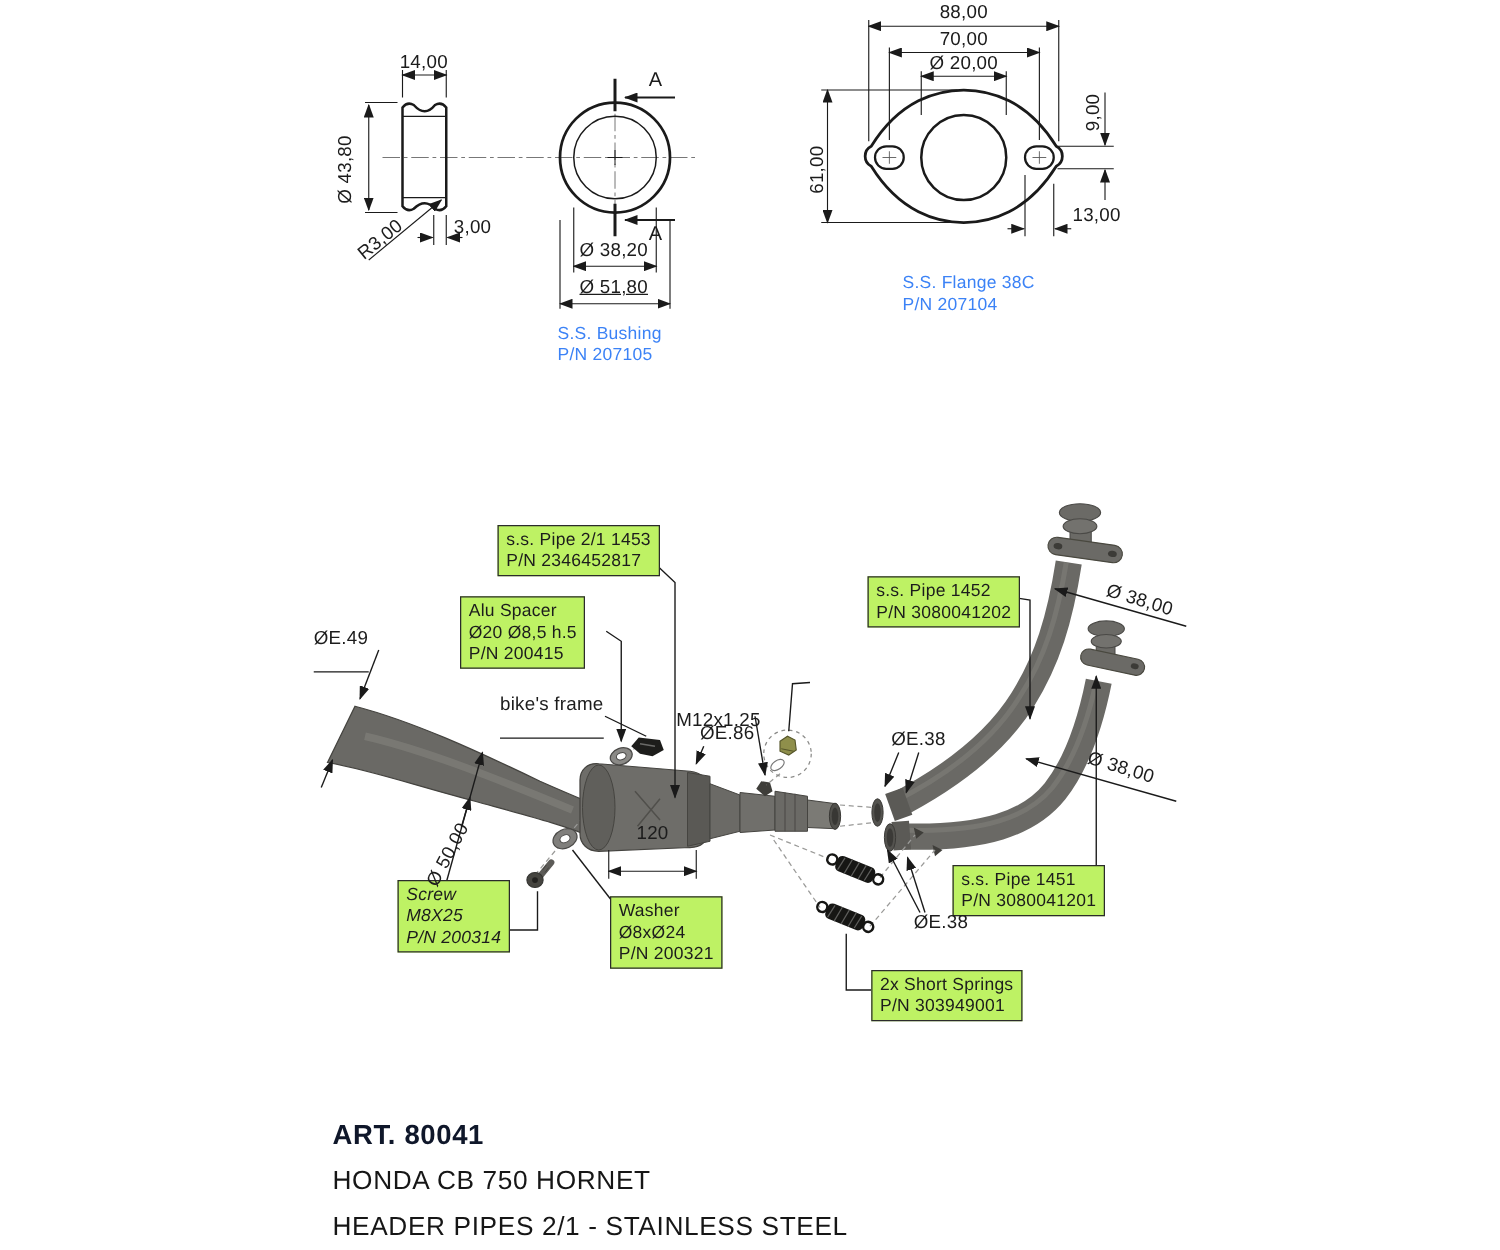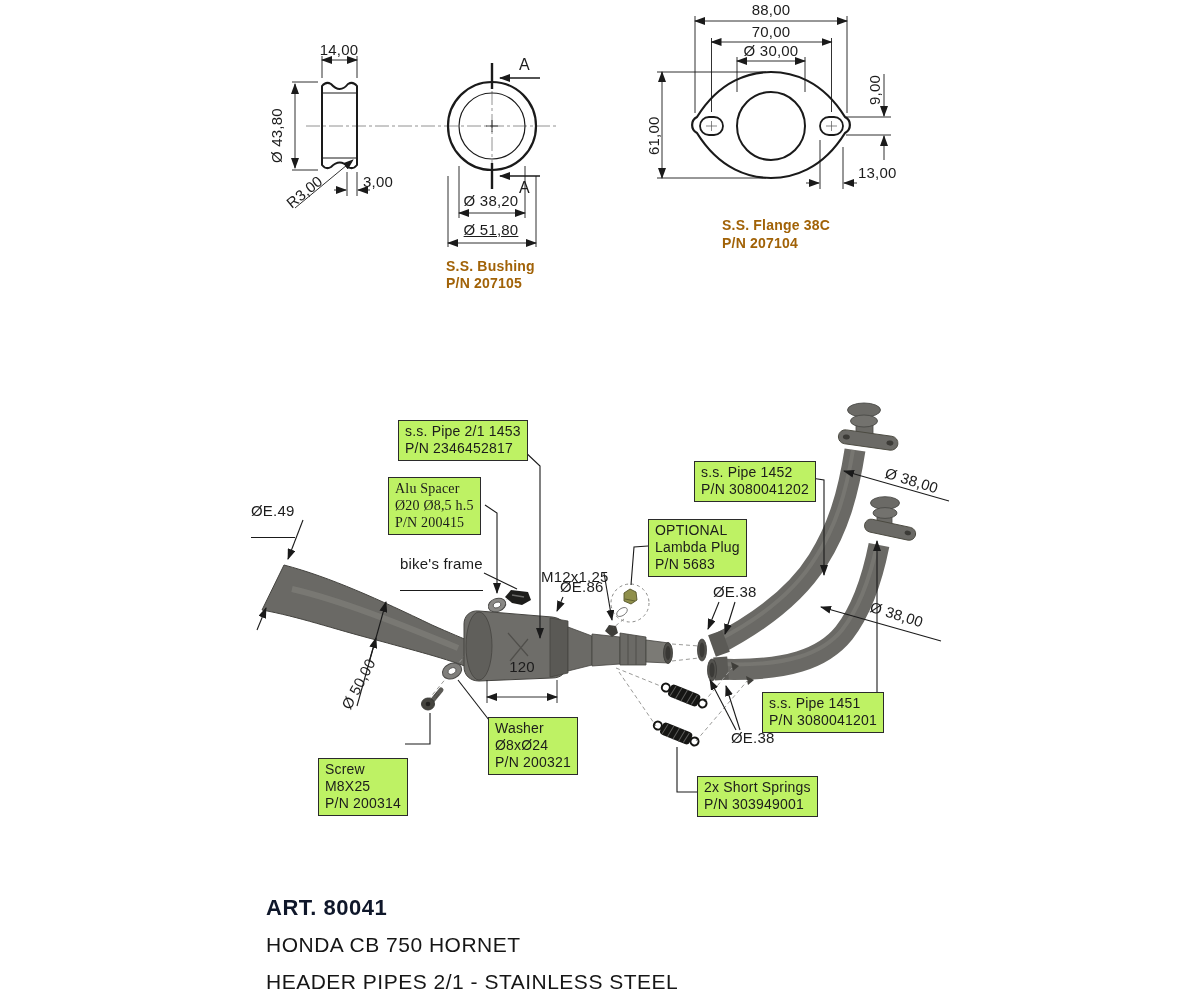--- a/index.html
+++ b/index.html
@@ -5,21 +5,21 @@
   html,body{margin:0;padding:0;background:#fff;}
   .stage{position:relative;width:1200px;height:1000px;background:#ffffff;
          font-family:"Liberation Sans", sans-serif;color:#1a1a1a;overflow:hidden;}
   .stage svg{position:absolute;left:0;top:0;}
   .lbl{position:absolute;white-space:nowrap;font-size:15px;color:#1c1c1c;letter-spacing:.2px;}
   .lbl.center{text-align:center;}
   .lbl.rot{transform-origin:0 0;}
   .boxlbl{position:absolute;border:1.5px solid #2b2b2b;background:#bef264;
           padding:2px 6px 3px 6px;font-size:14px;line-height:17px;color:#1c1c1c;
           white-space:nowrap;letter-spacing:.2px;}
-  .partname{position:absolute;font-size:14px;font-weight:bold;color:#a16207;white-space:nowrap;letter-spacing:.2px;}
+  .partname{position:absolute;font-size:14px;font-weight:normal;color:#3b82f6;white-space:nowrap;letter-spacing:.2px;}
   .underl{border-bottom:1.3px solid #1a1a1a;padding-bottom:18px;}
   .footer-art{position:absolute;font-size:22px;font-weight:bold;color:#0f172a;letter-spacing:.5px;white-space:nowrap;}
   .footer-line{position:absolute;font-size:21px;color:#161616;letter-spacing:.5px;white-space:nowrap;}
 </style>
 </head>
 <body>
 
 <div class="stage">
 
 <svg width="1200" height="1000" viewBox="0 0 1200 1000">
@@ -245,54 +245,49 @@
   <div class="lbl" style="left:363px;top:173px;">3,00</div>
   <div class="lbl center" style="left:456px;top:192px;width:70px;">Ø 38,20</div>
   <div class="lbl center" style="left:453px;top:221px;width:76px;text-decoration:underline;">Ø 51,80</div>
   <div class="lbl" style="left:519px;top:56px;font-size:16px;">A</div>
   <div class="lbl" style="left:519px;top:179px;font-size:16px;">A</div>
   <div class="partname" style="left:446px;top:258px;">S.S. Bushing</div>
   <div class="partname" style="left:446px;top:275px;">P/N 207105</div>
 
   <div class="lbl center" style="left:737px;top:1px;width:68px;">88,00</div>
   <div class="lbl center" style="left:737px;top:23px;width:68px;">70,00</div>
-  <div class="lbl center" style="left:731px;top:42px;width:80px;">Ø 30,00</div>
+  <div class="lbl center" style="left:731px;top:42px;width:80px;">Ø 20,00</div>
   <div class="lbl rot" style="left:645px;top:155px;transform:rotate(-90deg);">61,00</div>
   <div class="lbl rot" style="left:866px;top:105px;transform:rotate(-90deg);">9,00</div>
   <div class="lbl" style="left:858px;top:164px;">13,00</div>
   <div class="partname" style="left:722px;top:217px;">S.S. Flange 38C</div>
   <div class="partname" style="left:722px;top:235px;">P/N 207104</div>
 
   <div class="boxlbl" style="left:398px;top:420px;">
     <div>s.s. Pipe 2/1 1453</div>
     <div>P/N 2346452817</div>
   </div>
-  <div class="boxlbl" style="left:388px;top:477px;font-family:Liberation Serif, serif;">
+  <div class="boxlbl" style="left:368px;top:477px;">
     <div>Alu Spacer</div>
     <div>Ø20 Ø8,5 h.5</div>
     <div>P/N 200415</div>
   </div>
-  <div class="boxlbl" style="left:648px;top:519px;">
-    <div>OPTIONAL</div>
-    <div>Lambda Plug</div>
-    <div>P/N 5683</div>
-  </div>
   <div class="boxlbl" style="left:694px;top:461px;">
     <div>s.s. Pipe 1452</div>
     <div>P/N 3080041202</div>
   </div>
   <div class="boxlbl" style="left:762px;top:692px;">
     <div>s.s. Pipe 1451</div>
     <div>P/N 3080041201</div>
   </div>
   <div class="boxlbl" style="left:697px;top:776px;">
     <div>2x Short Springs</div>
     <div>P/N 303949001</div>
   </div>
-  <div class="boxlbl" style="left:318px;top:758px;">
+  <div class="boxlbl" style="left:318px;top:704px;font-style:italic;">
     <div>Screw</div>
     <div>M8X25</div>
     <div>P/N 200314</div>
   </div>
   <div class="boxlbl" style="left:488px;top:717px;">
     <div>Washer</div>
     <div>Ø8xØ24</div>
     <div>P/N 200321</div>
   </div>
 

